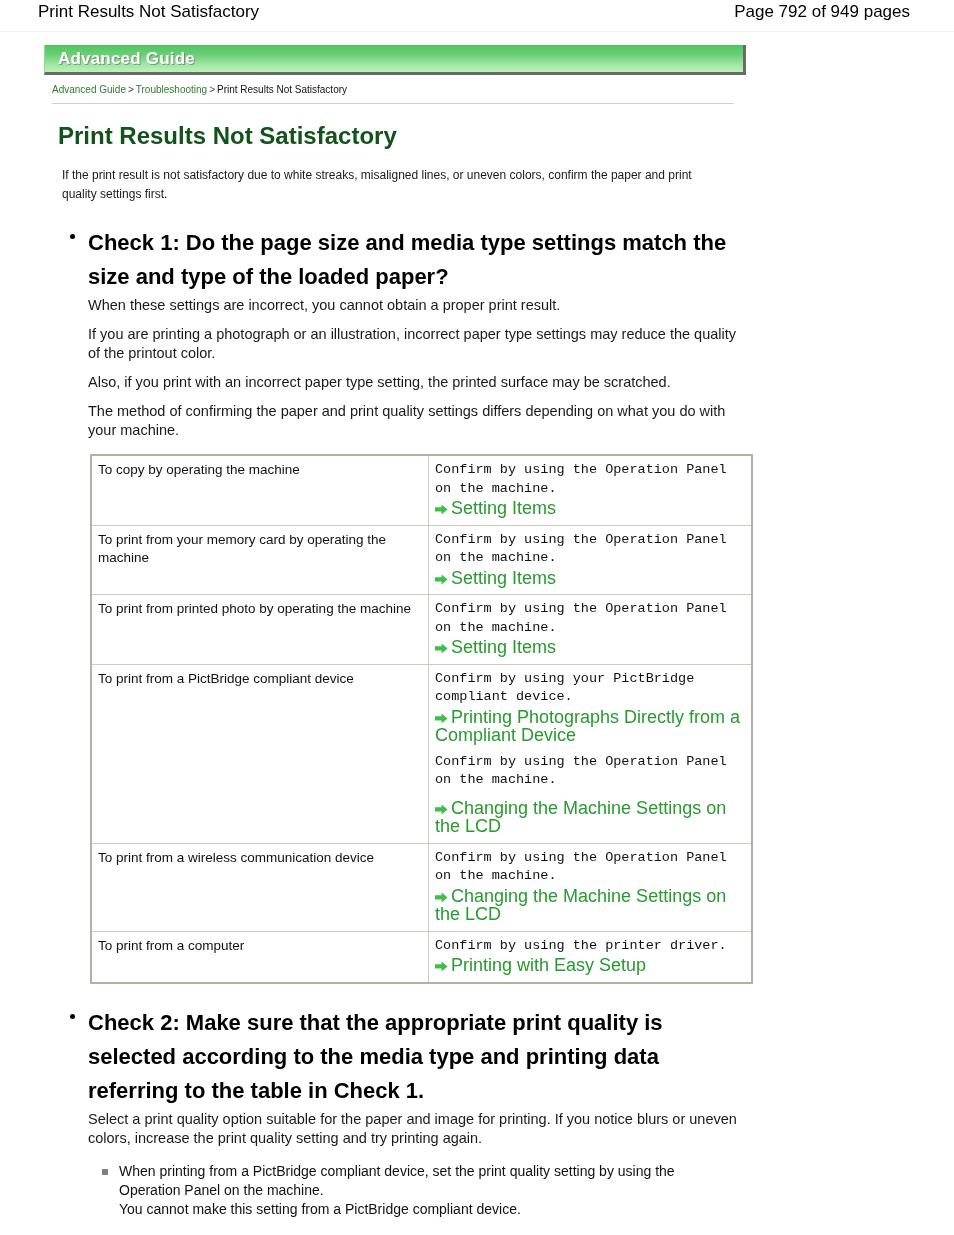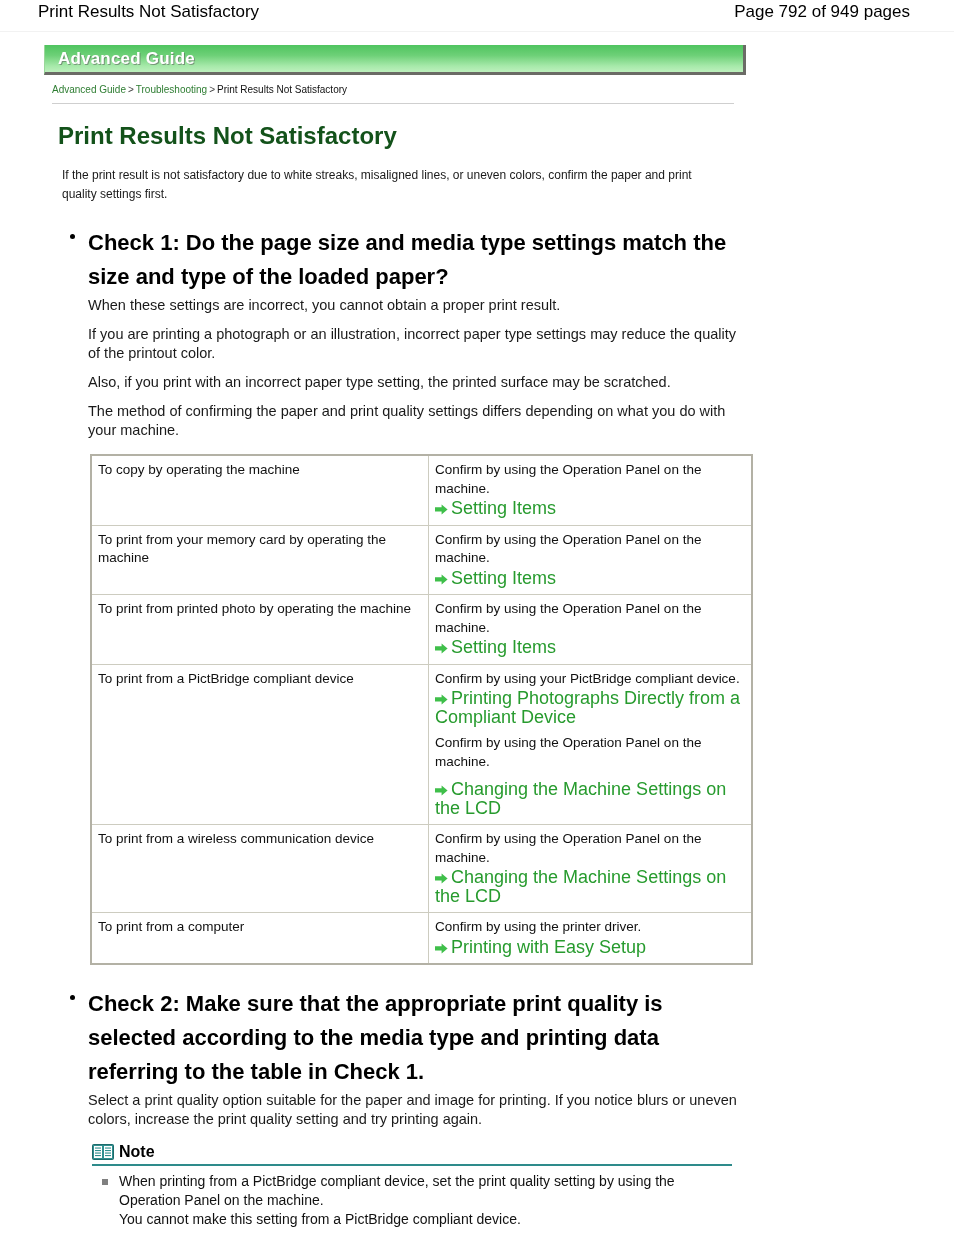--- a/index.html
+++ b/index.html
@@ -166,21 +166,21 @@
   table.settings-table td {
     border: 1px solid #cdccc0;
     vertical-align: top;
     padding: 5px 6px 7px 6px;
     font-size: 13.5px;
     line-height: 18.5px;
     color: #111111;
   }
   table.settings-table td.col-task { width: 324px; }
   table.settings-table td.col-action { width: 310px; }
-  .cell-line { display: block; }
+  .cell-line { display: block; font-family: Liberation Mono, monospace; }
   .cell-gap { height: 8px; }
 
   a.doc-link {
     color: #279b2e;
     text-decoration: none;
     font-size: 18px;
   }
   .link-row {
     display: block;
     margin-top: 1px;
@@ -351,41 +351,20 @@
 
   <div class="check-item">
     <span class="check-bullet"></span>
     <div class="check-heading">Check 2: Make sure that the appropriate print quality is selected according to the media type and printing data referring to the table in Check 1.</div>
     <div class="check-body">
       <p>Select a print quality option suitable for the paper and image for printing. If you notice blurs or uneven colors, increase the print quality setting and try printing again.</p>
     </div>
   </div>
 
   <div class="note-section">
-    <div class="note-title-row">
-      <span class="note-icon">
-        <svg width="22" height="18" viewBox="0 0 22 18">
-          <rect x="0.5" y="1.5" width="21" height="15" rx="1" fill="#2f8f8f" stroke="#1d6b6b" stroke-width="1"></rect>
-          <rect x="2" y="3" width="8" height="12" fill="#ffffff"></rect>
-          <rect x="12" y="3" width="8" height="12" fill="#ffffff"></rect>
-          <rect x="10" y="2" width="2" height="14" fill="#2f8f8f"></rect>
-          <g fill="#2f8f8f">
-            <rect x="3" y="4.5" width="6" height="1.1"></rect>
-            <rect x="3" y="7" width="6" height="1.1"></rect>
-            <rect x="3" y="9.5" width="6" height="1.1"></rect>
-            <rect x="3" y="12" width="6" height="1.1"></rect>
-            <rect x="13" y="4.5" width="6" height="1.1"></rect>
-            <rect x="13" y="7" width="6" height="1.1"></rect>
-            <rect x="13" y="9.5" width="6" height="1.1"></rect>
-            <rect x="13" y="12" width="6" height="1.1"></rect>
-          </g>
-        </svg>
-      </span>
-      <span class="note-title">Note</span>
-    </div>
     <ul class="note-list">
       <li>
         <span class="note-bullet"></span>
         <span style="white-space:pre-line;">When printing from a PictBridge compliant device, set the print quality setting by using the Operation Panel on the machine.
 You cannot make this setting from a PictBridge compliant device.</span>
       </li>
 
     </ul>
   </div>
 

